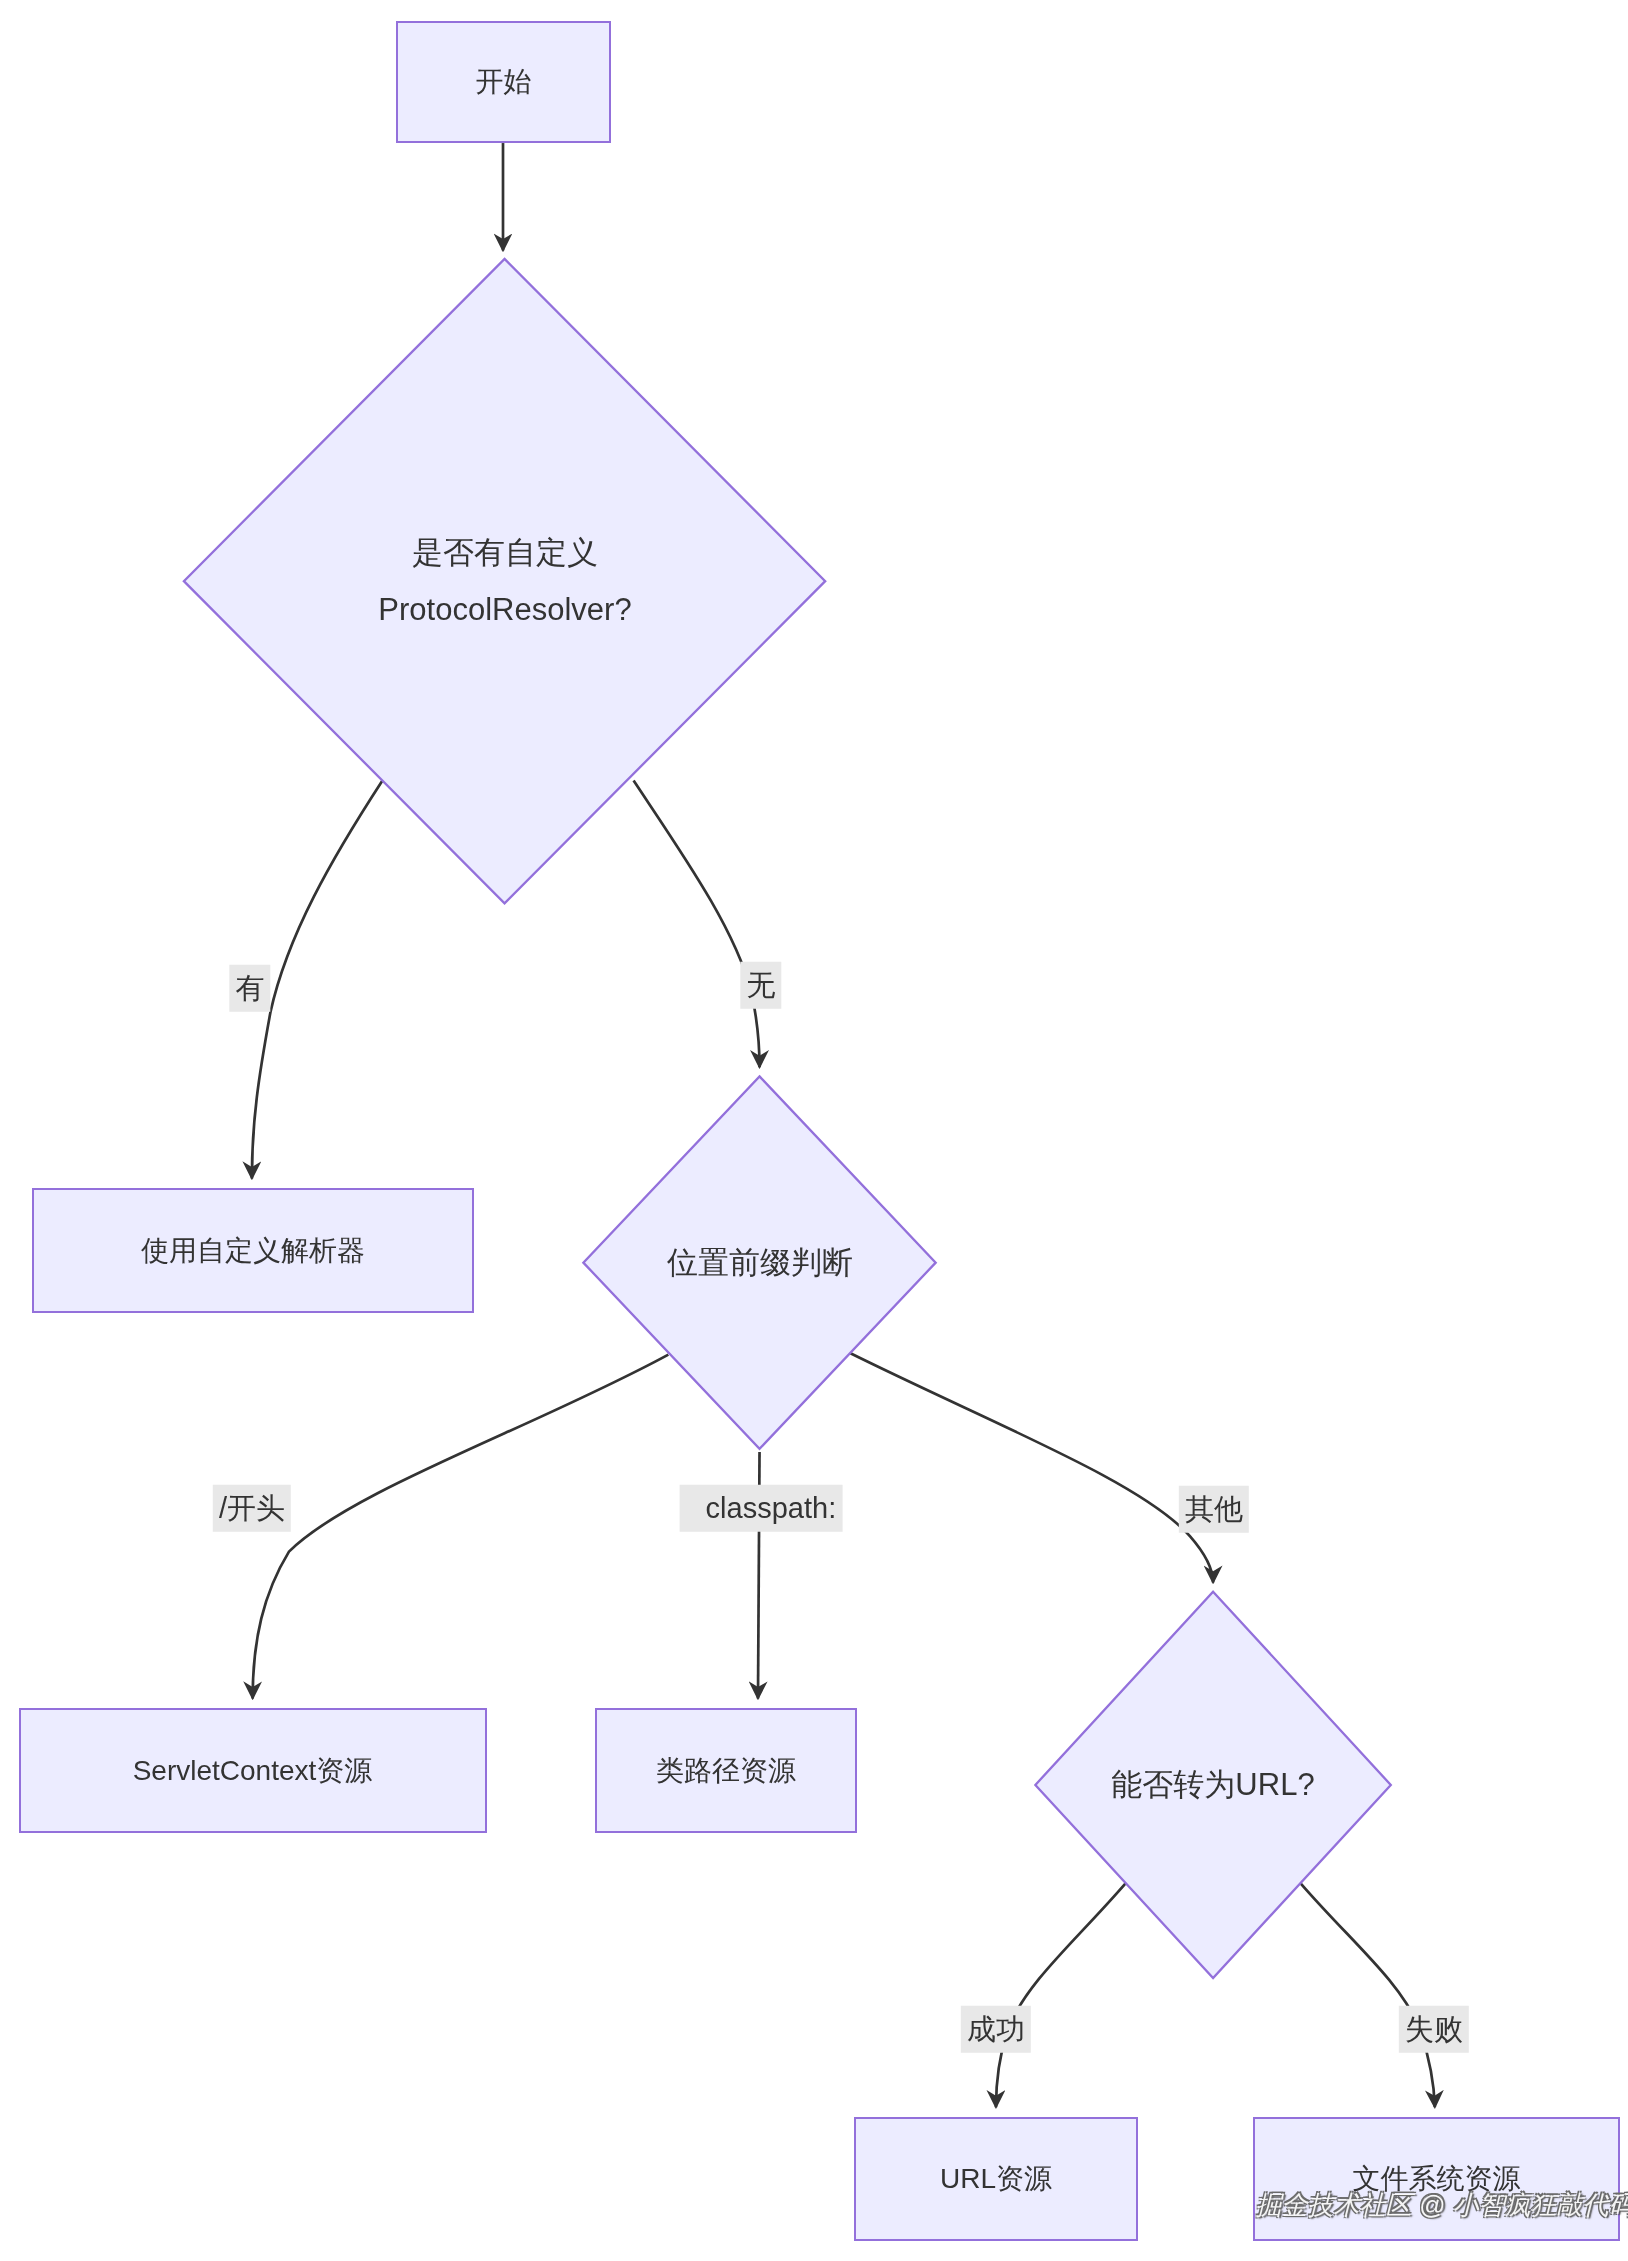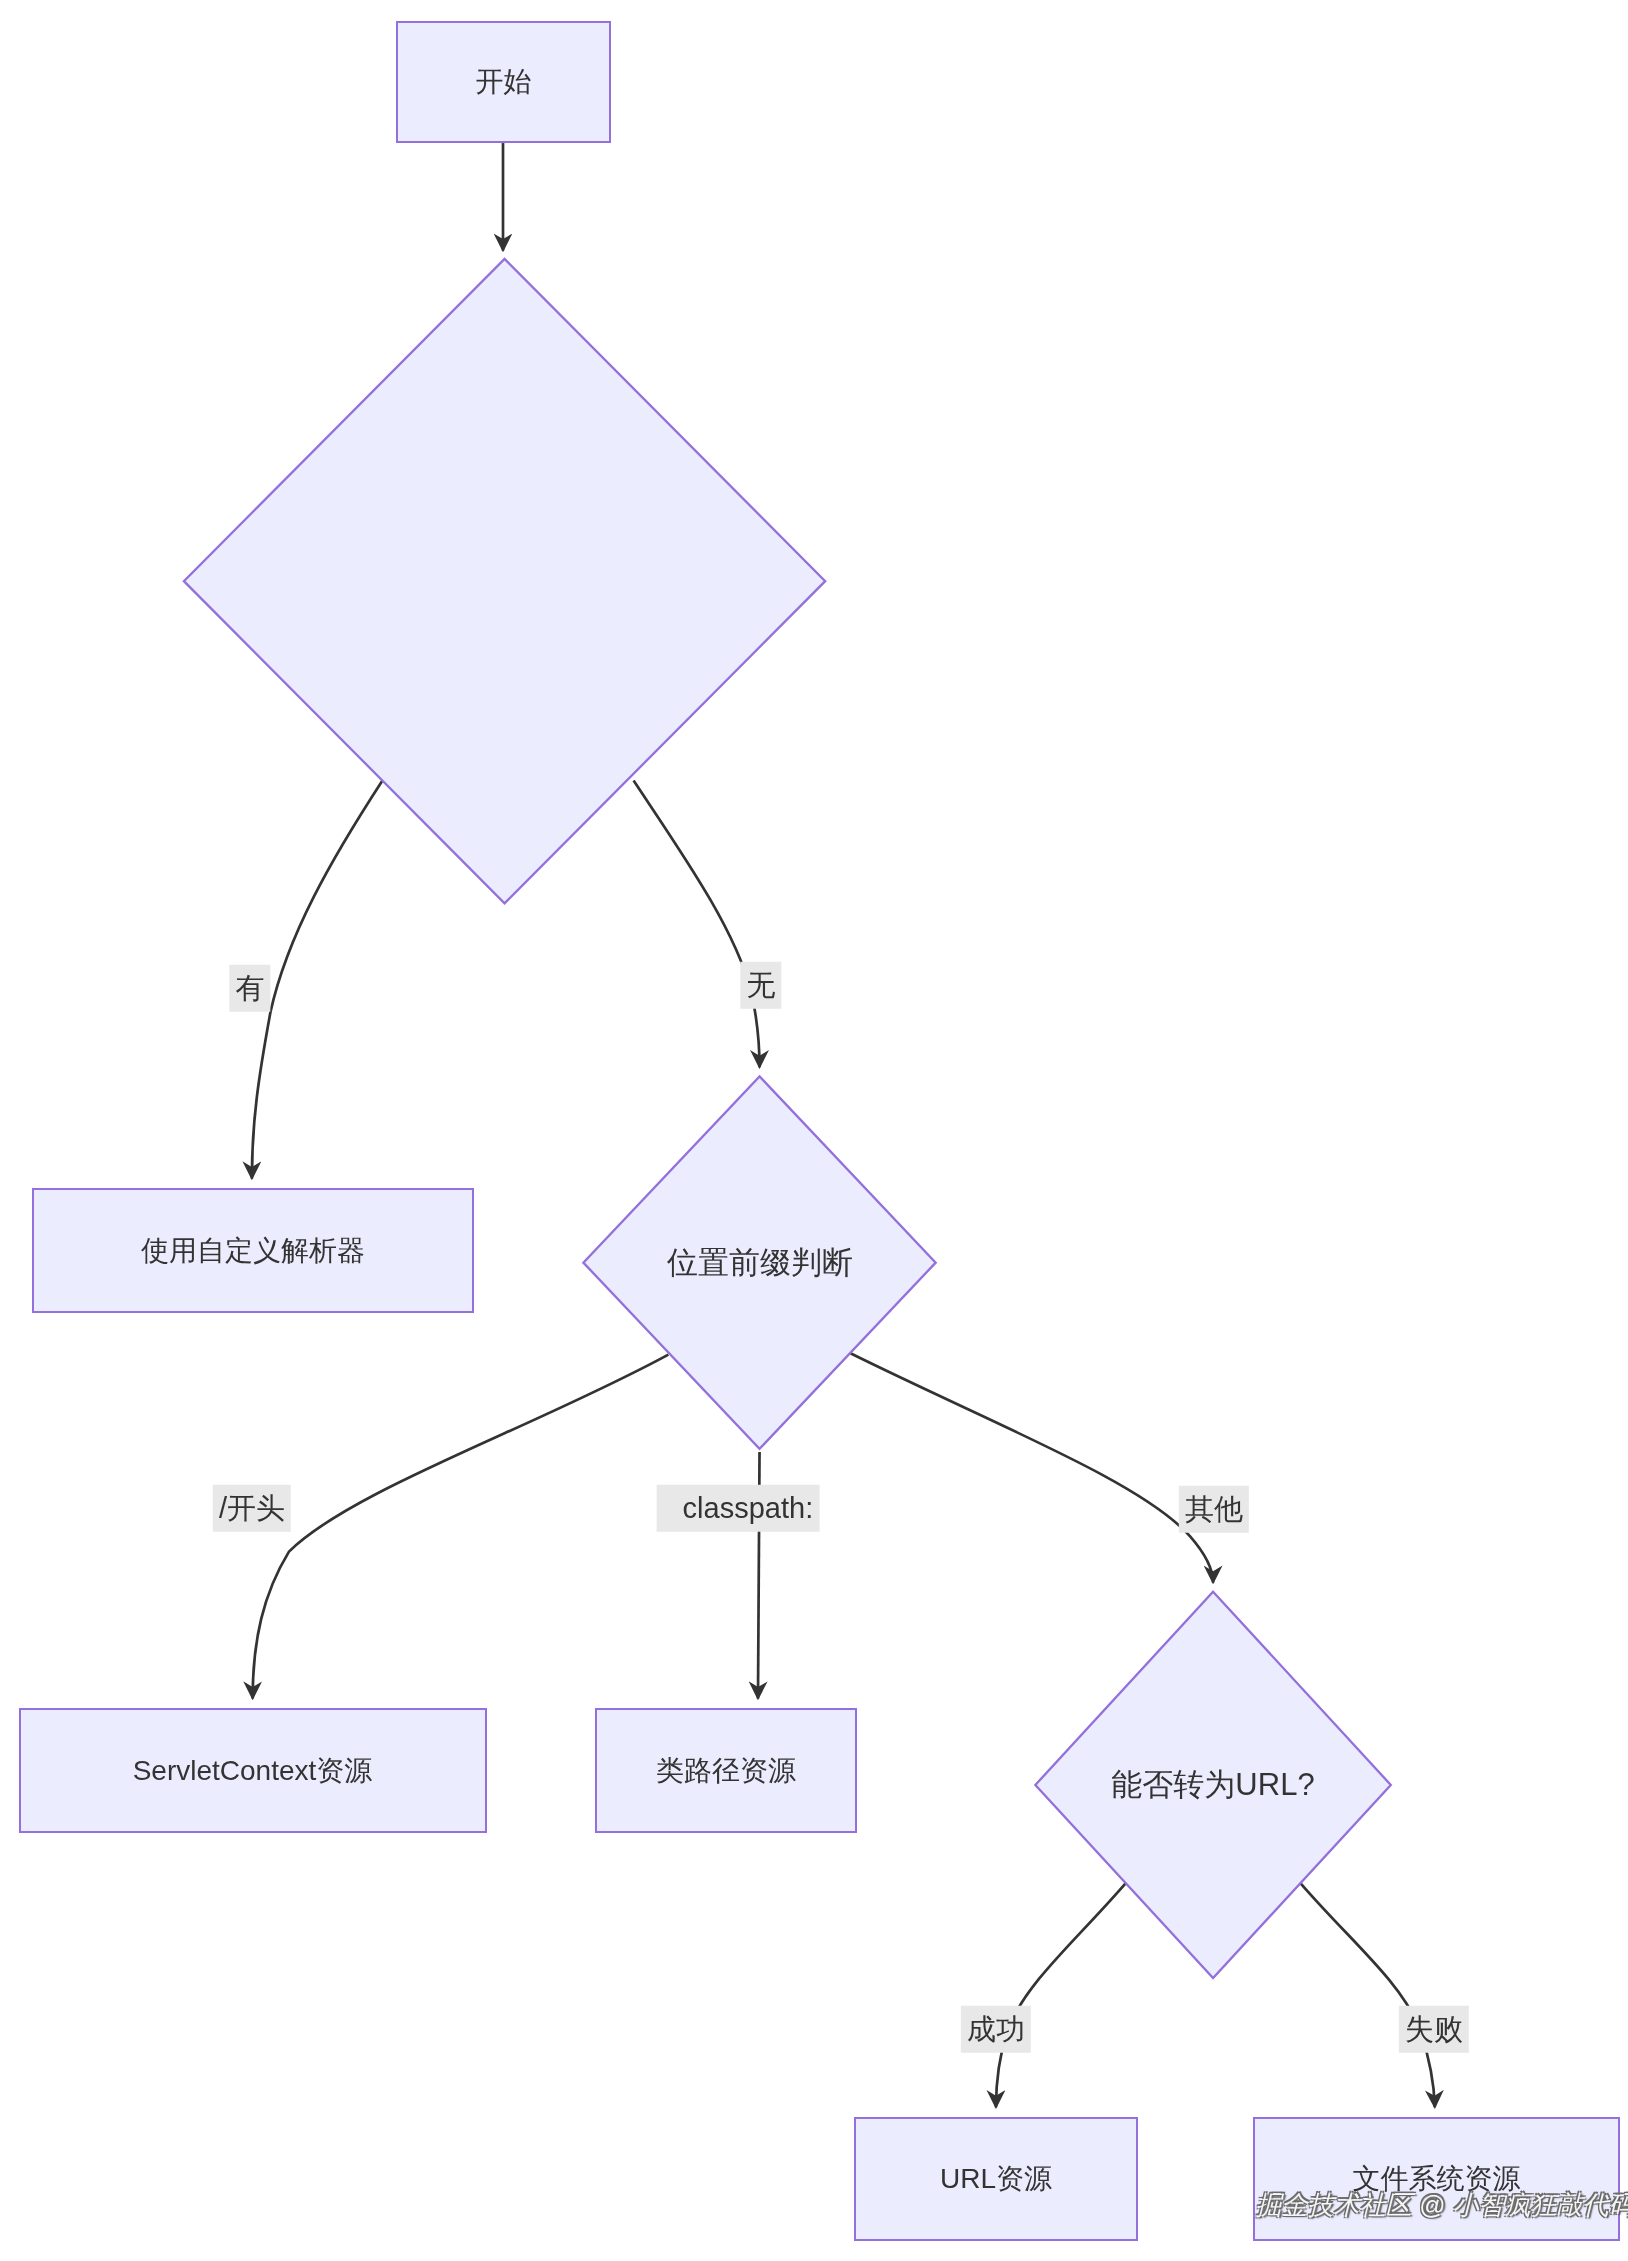--- a/index.html
+++ b/index.html
@@ -83,29 +83,33 @@
   </div>
 
   <div class="node-box" style="left:854px; top:2117px; width:284px; height:124px;">
     <span>URL资源</span>
   </div>
 
   <div class="node-box" style="left:1253px; top:2117px; width:367px; height:124px;text-align:right;">
     <span>文件系统资源</span>
   </div>
 
+  <div class="abs-center diamond-label" style="left:505px; top:581px;">
+    <div>是否有自定义</div>
+    <div>ProtocolResolver?</div>
+  </div>
 
   <div class="abs-center diamond-label" style="left:760px; top:1263px;">位置前缀判断</div>
 
   <div class="abs-center diamond-label" style="left:1213px; top:1785px;">能否转为URL?</div>
 
   <div class="abs-center edge-label" style="left:250px; top:988px;">有</div>
   <div class="abs-center edge-label" style="left:761px; top:985px;">无</div>
   <div class="abs-center edge-label" style="left:252px; top:1508px;">/开头</div>
-  <div class="abs-center edge-label" style="left:738px; top:1508px;padding-left:26px;">classpath:</div>
+  <div class="abs-center edge-label" style="left:761px; top:1508px;padding-left:26px;">classpath:</div>
   <div class="abs-center edge-label" style="left:1214px; top:1509px;text-align:center;">其他</div>
   <div class="abs-center edge-label" style="left:996px; top:2029px;">成功</div>
   <div class="abs-center edge-label" style="left:1434px; top:2029px;">失败</div>
 
   <div class="abs-center watermark" style="left:1445px; top:2205px;">掘金技术社区 @ 小智疯狂敲代码</div>
 
 </div>
 
 
 </body></html>

